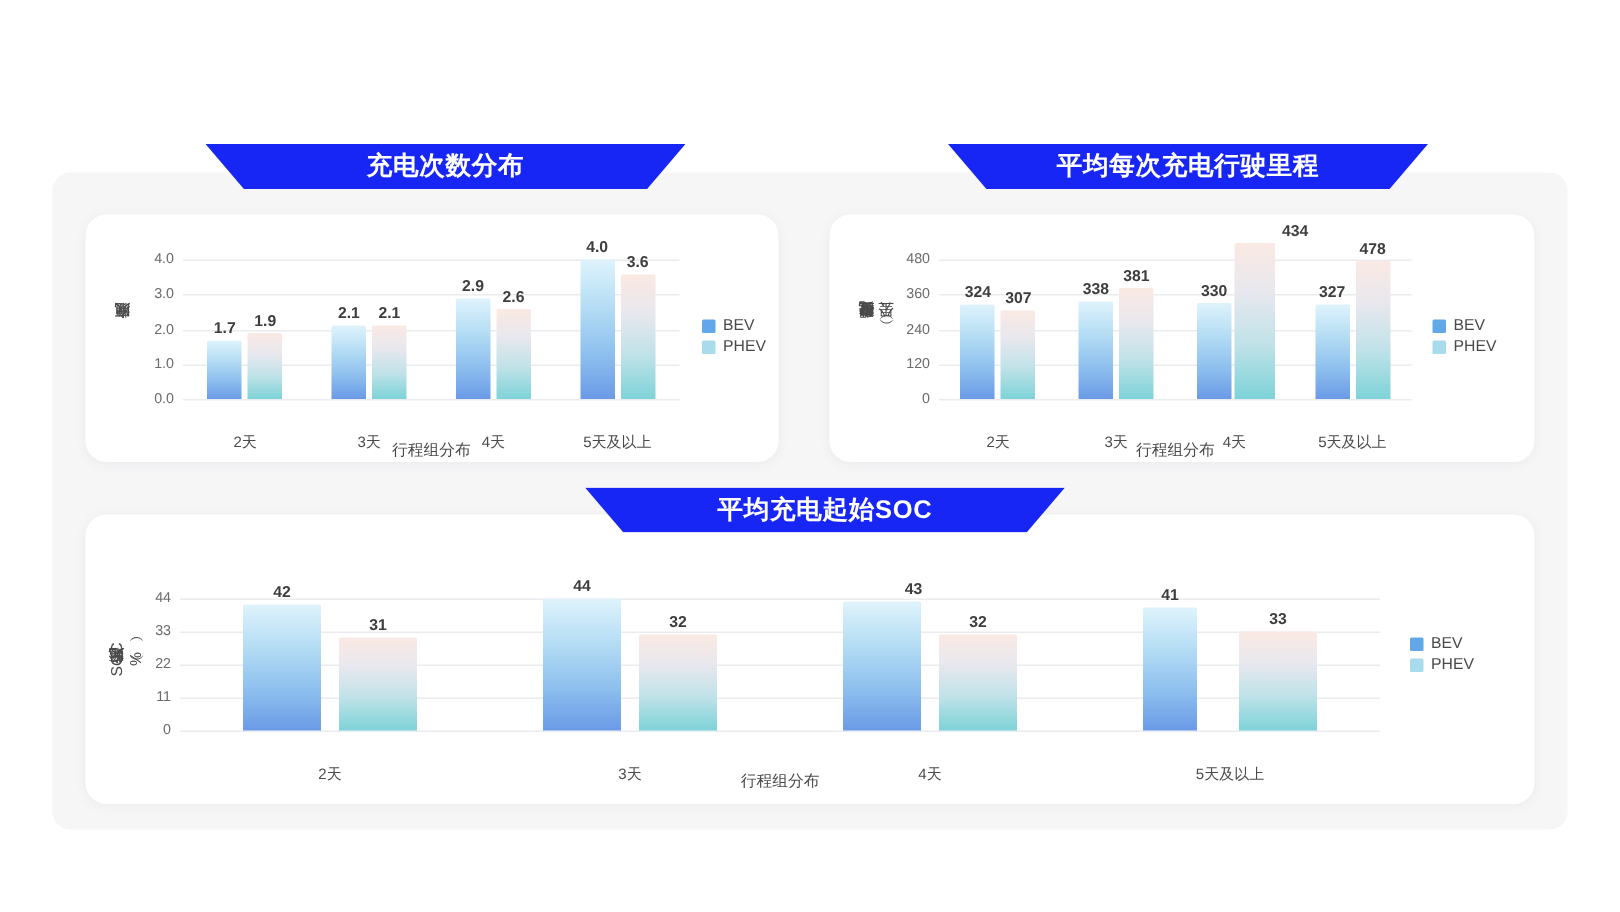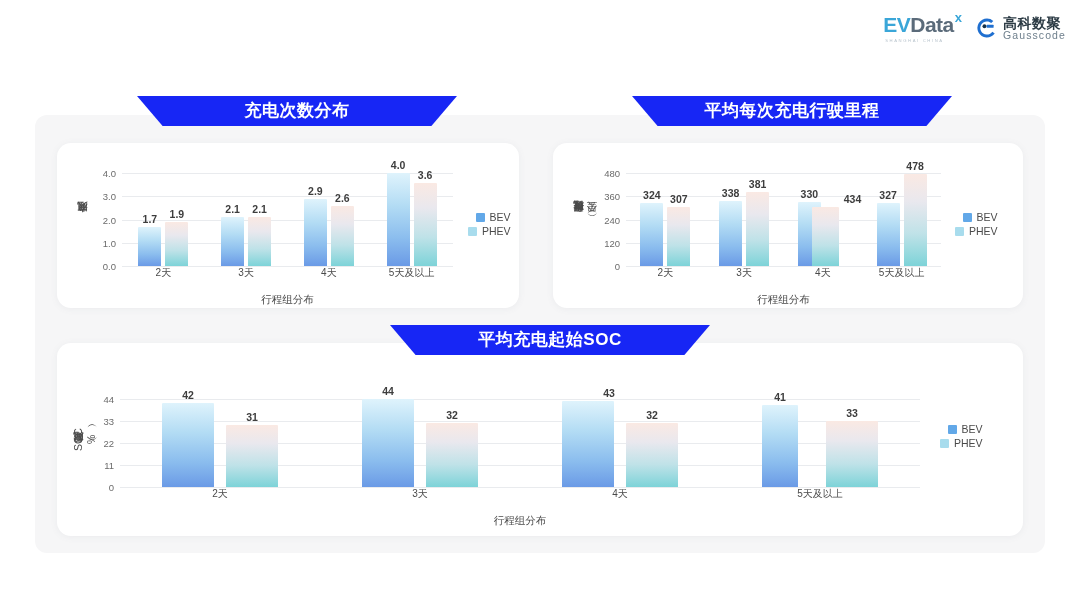--- a/index.html
+++ b/index.html
@@ -87,21 +87,21 @@
   }
   .ylabel {
     position: absolute;
     font-size: 10.5px; color: #4a4a4a;
     writing-mode: vertical-rl;
     transform: rotate(180deg);
     text-align: center; line-height: 1.25;
     white-space: nowrap;
   }
   .xtick {
-    position: absolute; top: 100%; margin-top: 0;
+    position: absolute; top: 100%; margin-top: 22px;
     font-size: 10px; color: #4a4a4a; white-space: nowrap;
     transform: translateX(-50%);
   }
   .xlabel {
     position: absolute; top: 100%; margin-top: 27px;
     font-size: 10.5px; color: #4a4a4a; width: 100%;
     text-align: center;
   }
   .bar {
     position: absolute; bottom: 0;
@@ -112,51 +112,31 @@
   .barval {
     position: absolute; bottom: 100%; margin-bottom: 2px;
     width: 100%; text-align: center;
     font-size: 10.5px; font-weight: 700; color: #3d3d3d;
     white-space: nowrap;
   }
   .legend {
     position: absolute;
     display: flex; flex-direction: column; gap: 2px;
   }
-  .legend-row { display: flex; align-items: center; gap: 5px; justify-content: flex-end; }
+  .legend-row { display: flex; align-items: center; gap: 5px; }
   .legend-swatch { width: 9px; height: 9px; border-radius: 1px; }
   .legend-swatch.bev  { background: #62a8e8; }
   .legend-swatch.phev { background: #a8dced; }
   .legend-label { font-size: 10.5px; color: #4a4a4a; }
 </style>
 </head>
 <body>
 
 <div class="page">
 
-  <div class="logobar">
-    <div class="logo-evdata">
-      <div class="logo-evdata-main">
-        <span class="ev-text"><span class="ev-blue">EV</span><span>Data</span></span>
-        <span class="ev-x">x</span>
-      </div>
-      <div class="ev-sub">SHANGHAI CHINA</div>
-    </div>
-    <div class="logo-gauss">
-      <svg class="gauss-icon" viewBox="0 0 24 24">
-        <path d="M12 1.6A10.4 10.4 0 1 0 20.4 18l-2.6-1.9A7.2 7.2 0 1 1 12 4.8c1.8 0 3.4.66 4.6 1.74l2.3-2.26A10.35 10.35 0 0 0 12 1.6z" fill="#1f6fd0"></path>
-        <rect x="11.6" y="8.4" width="7.6" height="3.3" rx="0.6" fill="#1f6fd0"></rect>
-        <circle cx="9.2" cy="10.1" r="2.1" fill="#16324a"></circle>
-      </svg>
-      <div class="gauss-text">
-        <span class="gauss-cn">高科数聚</span>
-        <span class="gauss-en">Gausscode</span>
-      </div>
-    </div>
-  </div>
 
   <div class="panel"></div>
 
   <div class="banner" id="banner-1">充电次数分布</div>
   <div class="banner" id="banner-2">平均每次充电行驶里程</div>
   <div class="banner" id="banner-3">平均充电起始SOC</div>
 
   <div class="card" id="card-1"></div>
   <div class="card" id="card-2"></div>
   <div class="card" id="card-3"></div>
@@ -240,21 +220,21 @@
           <div class="bar bev" style="left: 93.125px; width: 23px; height: 65.2955px;">
             <div class="barval">338</div>
           </div>
           <div class="bar phev" style="left: 120.125px; width: 23px; height: 73.6023px;">
             <div class="barval">381</div>
           </div>
           <div class="xtick" style="left: 118.125px;">3天</div>
           <div class="bar bev" style="left: 171.875px; width: 23px; height: 63.75px;">
             <div class="barval">330</div>
           </div>
-          <div class="bar phev" style="left: 186px; width: 23px; height: 59px; padding-left: 27px;">
+          <div class="bar phev" style="left: 197px; width: 23px; height: 104px; padding-left: 27px;">
             <div class="barval">434</div>
           </div>
           <div class="xtick" style="left: 196.875px;">4天</div>
           <div class="bar bev" style="left: 250.625px; width: 23px; height: 63.1705px;">
             <div class="barval">327</div>
           </div>
           <div class="bar phev" style="left: 277.625px; width: 23px; height: 92.3409px;">
             <div class="barval">478</div>
           </div>
           <div class="xtick" style="left: 275.625px;">5天及以上</div>

